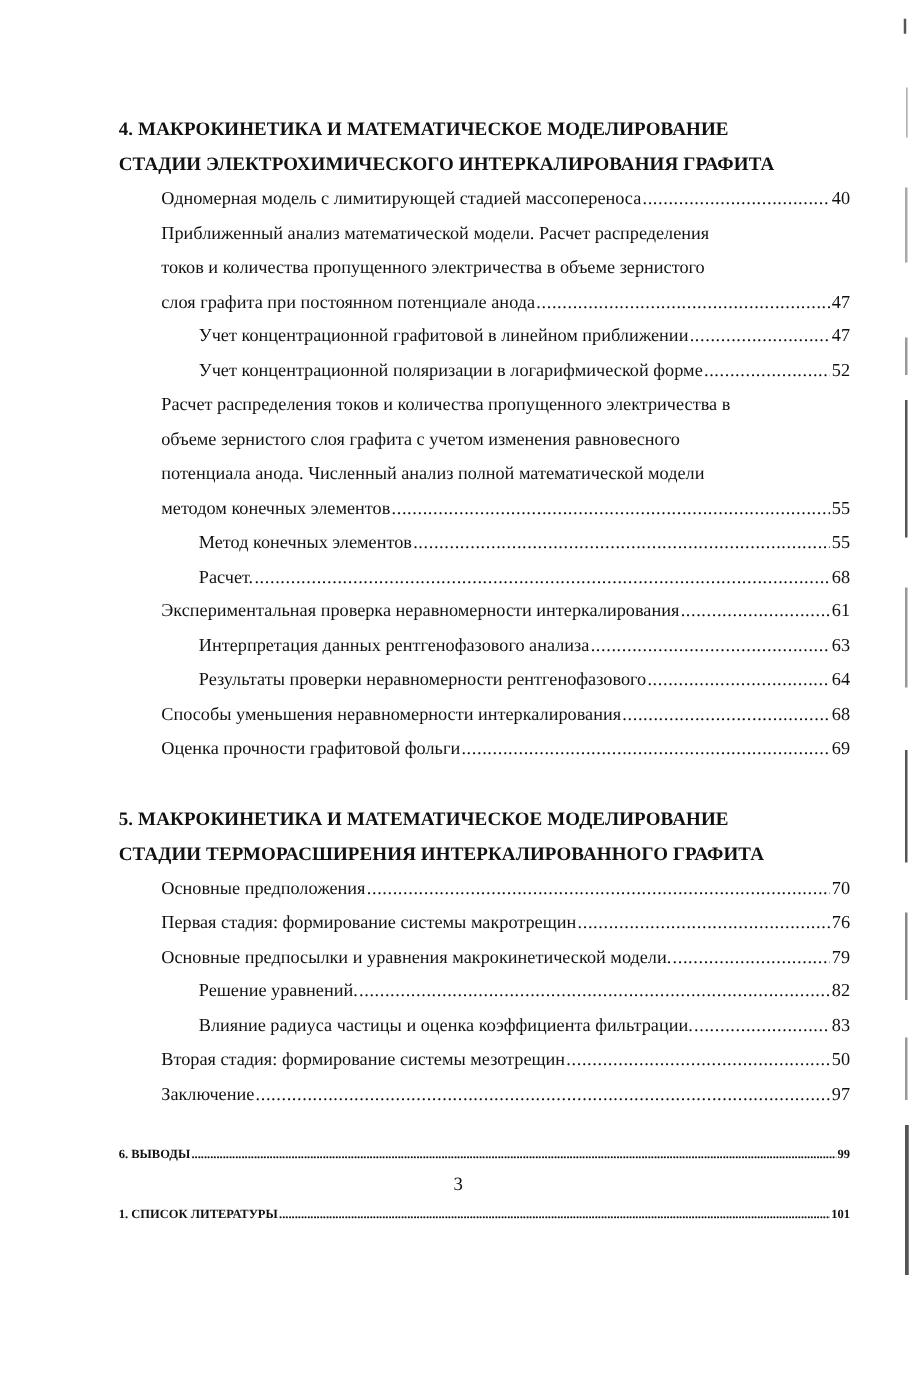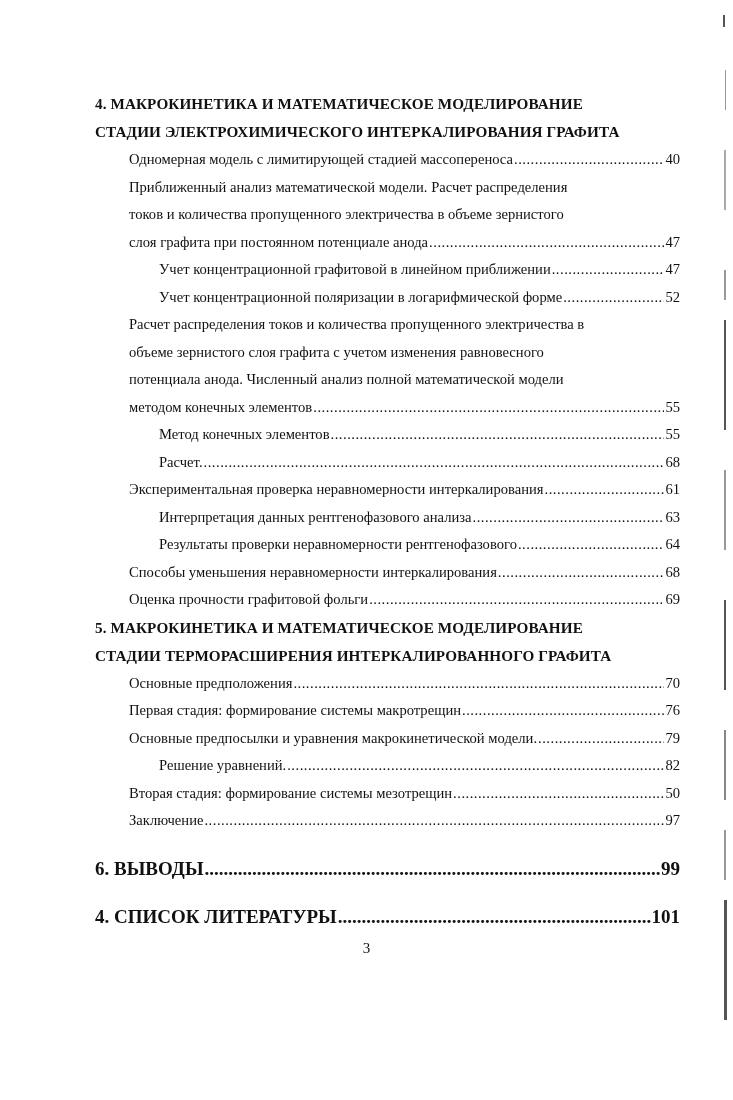--- a/index.html
+++ b/index.html
@@ -33,21 +33,21 @@
       font-weight: bold;
       font-size: 15.2px;
       line-height: 28px;
       letter-spacing: 0.1px;
       white-space: nowrap;
     }
     .chapter-block {
       margin-bottom: 0;
     }
     .chapter-block + .chapter-block {
-      margin-top: 0;
+      margin-top: 28px;
     }
     .entry {
       font-size: 14.6px;
       line-height: 27.5px;
       position: relative;
     }
     .entry.level-1 { padding-left: 34px; }
     .entry.level-2 { padding-left: 64px; }
     .entry .row {
       display: flex;
@@ -70,21 +70,21 @@
     }
     .entry .dots::after {
       content: "..................................................................................................................................................................................................................................................";
     }
     .entry .page-num {
       flex: 0 0 auto;
       text-align: right;
     }
     .chapter-single {
       font-weight: bold;
-      font-size: 19px;
+      font-size: 10px;
       line-height: 28px;
       display: flex;
       align-items: baseline;
       white-space: nowrap;
       margin-top: 20px;
     }
     .chapter-single .dots {
       flex: 1 1 auto;
       overflow: hidden;
       white-space: nowrap;
@@ -256,20 +256,27 @@
       </div>
 
       <div class="entry level-2">
         <div class="row">
             <span class="text">Решение уравнений.</span>
             <span class="dots"></span>
             <span class="page-num">82</span>
           </div>
       </div>
 
+      <div class="entry level-2">
+        <div class="row">
+            <span class="text">Влияние радиуса частицы и оценка коэффициента фильтрации.</span>
+            <span class="dots"></span>
+            <span class="page-num">83</span>
+          </div>
+      </div>
 
       <div class="entry level-1">
         <div class="row">
             <span class="text">Вторая стадия: формирование системы мезотрещин</span>
             <span class="dots"></span>
             <span class="page-num">50</span>
           </div>
       </div>
 
       <div class="entry level-1">
@@ -281,21 +288,21 @@
       </div>
     </div>
 
     <div class="chapter-single">
       <span class="text">6. ВЫВОДЫ</span>
         <span class="dots"></span>
         <span class="page-num">99</span>
     </div>
 
     <div class="chapter-single">
-      <span class="text">4. СПИСОК ЛИТЕРАТУРЫ</span>
+      <span class="text">1. СПИСОК ЛИТЕРАТУРЫ</span>
         <span class="dots"></span>
         <span class="page-num">101</span>
     </div>
   </div>
 
   <div class="page-number">3</div>
 
   <div class="scan-edge">
     <span style="top:15px;left:6px;width:2px;height:12px;"></span>
     <span style="top:70px;left:8px;width:1px;height:40px;opacity:.6"></span>

